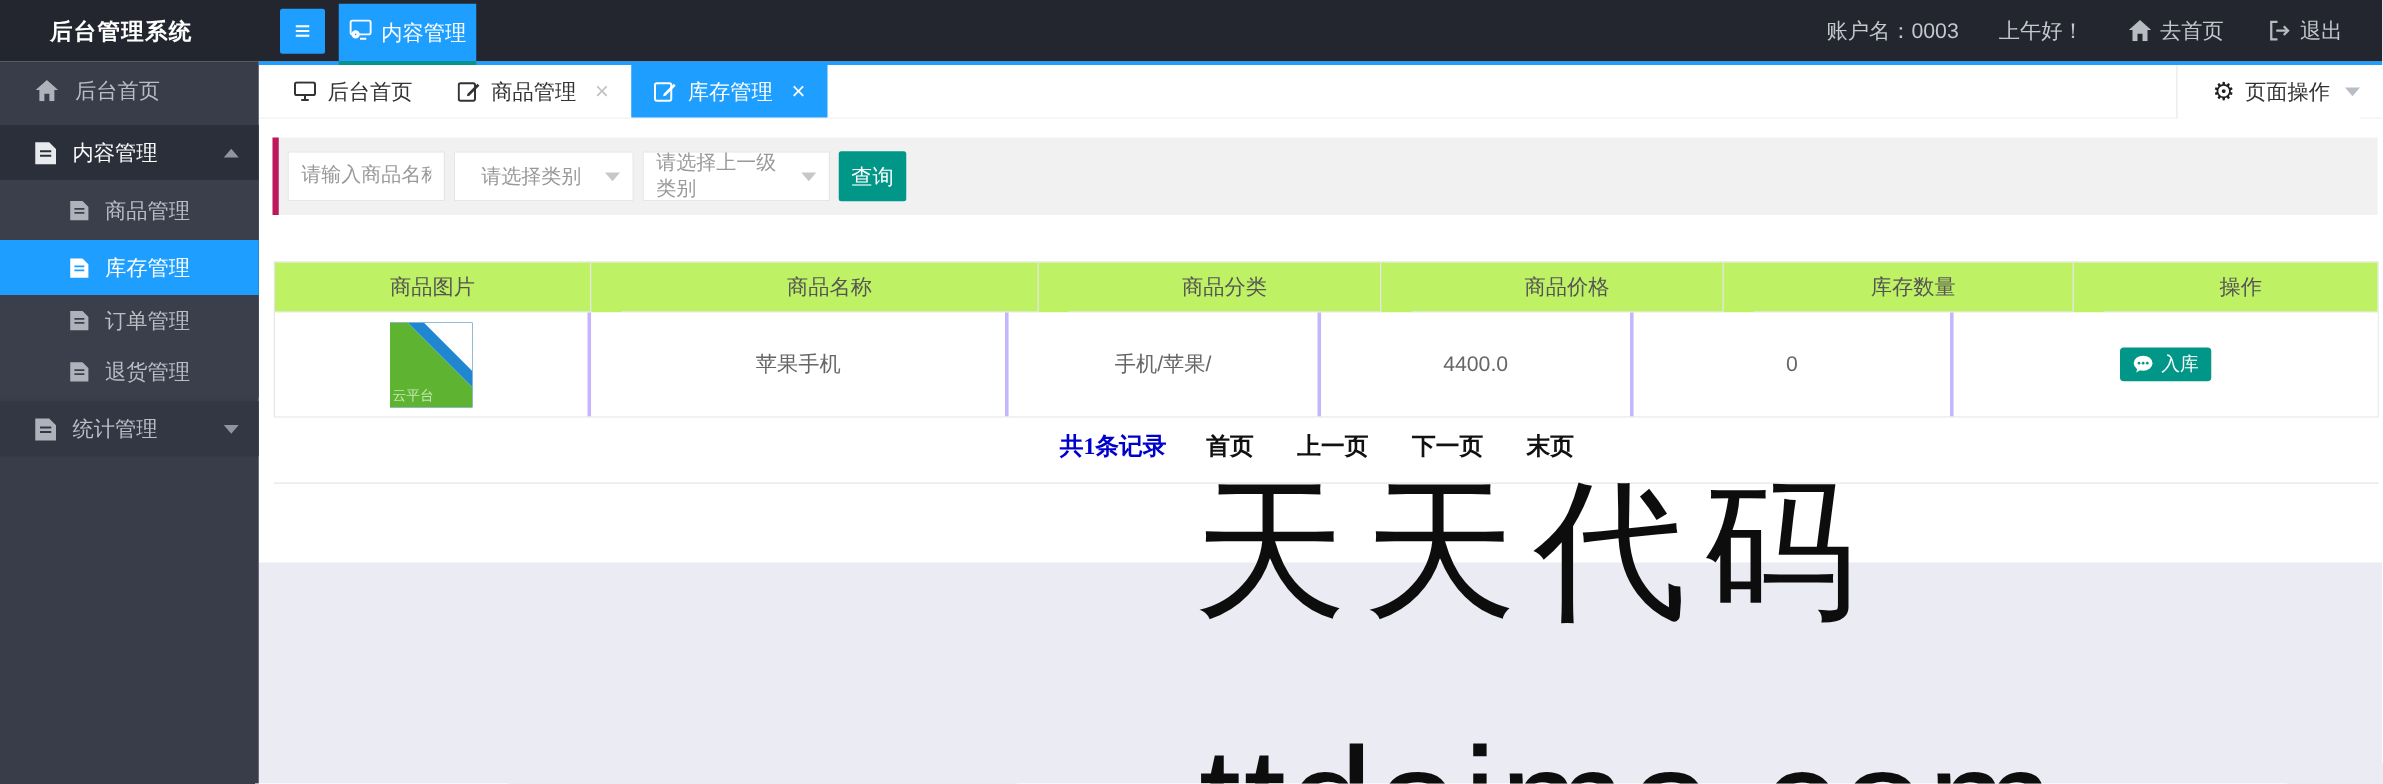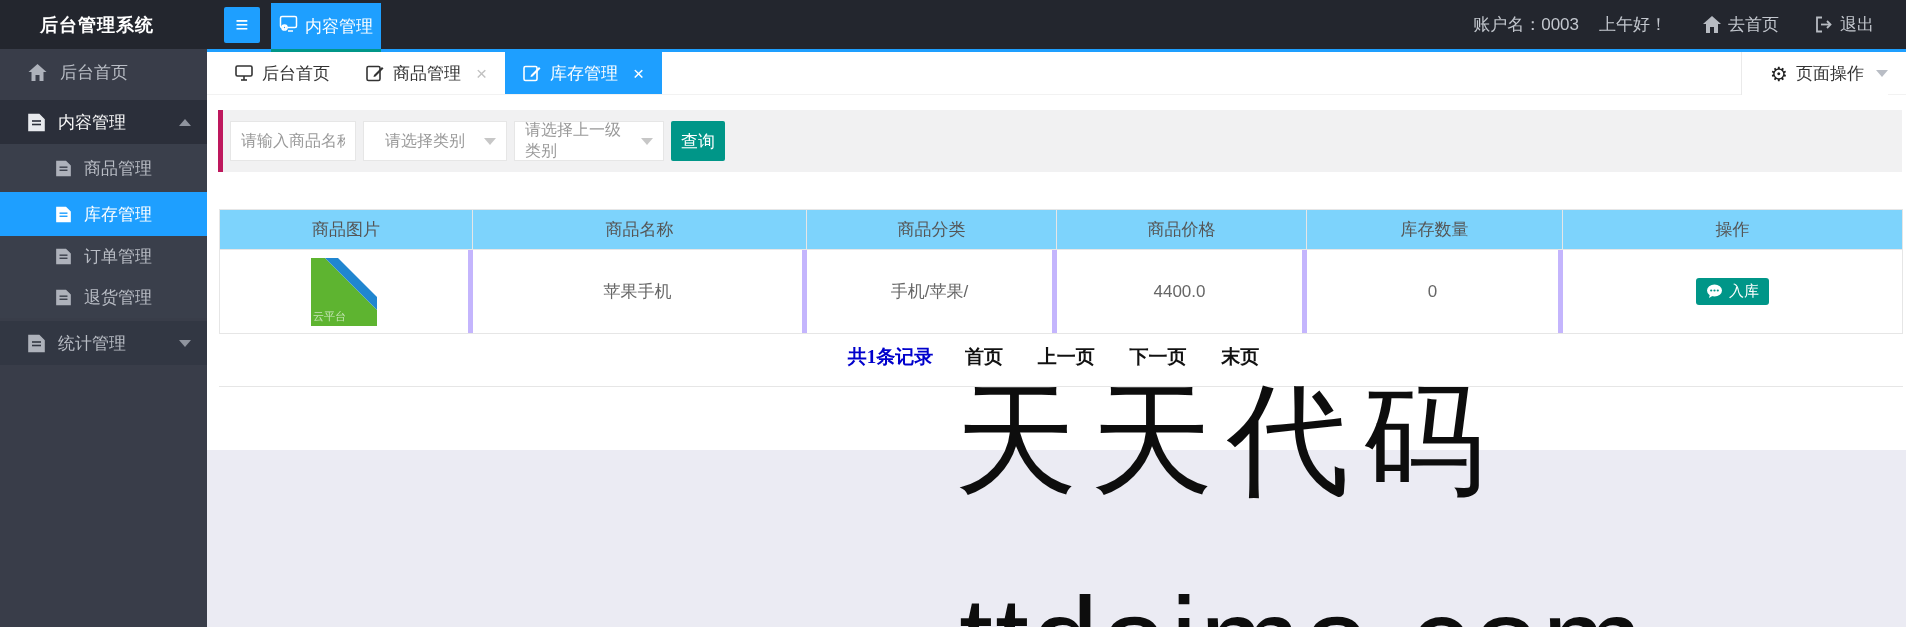--- a/index.html
+++ b/index.html
@@ -11,21 +11,21 @@
   .header { position:absolute; top:0; left:0; width:1906px; height:49px; background:#23262E; z-index:30; }
   .app-title { position:absolute; left:40px; top:0; height:49px; display:flex; align-items:center;
                color:#fff; font-size:18px; font-weight:bold; letter-spacing:1px; }
   .hamburger { position:absolute; left:224px; top:7px; width:36px; height:36px; background:#1E9FFF;
                border-radius:2px; display:flex; align-items:center; justify-content:center; cursor:pointer; }
   .hamburger span { color:#fff; font-size:22px; font-weight:bold; line-height:1; }
   .header-tab { position:absolute; left:271px; top:3px; width:110px; height:46px; background:#1E9FFF;
                 display:flex; align-items:center; justify-content:center; gap:7px; color:#fff; font-size:17px; cursor:pointer; }
   .header-right { position:absolute; right:32px; top:0; height:49px; display:flex; align-items:center; gap:36px;
                   color:#C3C7CE; font-size:17px; }
-  .header-right .acct-group { display:flex; gap:20px; }
+  .header-right .acct-group { display:flex; gap:32px; }
   .header-link { display:flex; align-items:center; gap:7px; color:#C3C7CE; cursor:pointer; }
   .header-link svg { display:block; }
 
   
   .sidebar { position:absolute; top:49px; left:0; width:207px; height:578px; background:#393D49; z-index:20; }
   .nav-item { position:relative; height:44px; display:flex; align-items:center; padding-left:28px; gap:13px;
               color:#B9BDC5; font-size:17px; cursor:pointer; }
   .nav-item.open { background:#2B2F3A; color:#FAFAFA; }
   .nav-item.stats { background:#323743; }
   .subnav { background:#3A3F4B; }
@@ -66,25 +66,25 @@
                    align-items:center; padding:0 30px 0 10px; font-size:16px; color:#999; cursor:pointer; }
   .filter-select.w1 { width:144px;justify-content:center; } .filter-select.w2 { width:150px; }
   .filter-select .caret { position:absolute; right:10px; width:0; height:0; border-left:6px solid transparent;
                           border-right:6px solid transparent; border-top:7px solid #C7C7C7; }
   .search-btn { width:54px; height:40px; background:#009688; color:#fff; border:none; border-radius:2px;
                 font-size:17px; cursor:pointer; font-family:"Liberation Sans","DejaVu Sans",sans-serif; }
 
   
   .table { position:absolute; top:160px; left:12px; width:1684px; border:1px solid #E6E6E6; }
   .trow { display:grid; grid-template-columns:253px 334px 250px 250px 256px 1fr; }
-  .thead { background:#7dd3fc; }
+  .thead { background:#bef264;gap:24px; }
   .thead .cell { height:40px; display:flex; align-items:center; justify-content:center;
                  font-size:17px; color:#555; border-right:1px solid #E6E6E6; border-bottom:1px solid #E6E6E6; }
   .tbody .cell { height:83px; display:flex; align-items:center; justify-content:center;
-                 font-size:17px; color:#666; border-right:5px solid #c4b5fd; background:#fff; }
+                 font-size:17px; color:#666; border-right:3px solid #c4b5fd; background:#fff; }
   .cell:last-child { border-right:none; }
 
   .prod-img { position:relative; width:66px; height:68px; background:#0369a1; overflow:hidden; }
   .prod-img svg { display:block; }
   .prod-img .img-label { position:absolute; left:2px; bottom:2px; color:rgba(255,255,255,0.65); font-size:11px; }
 
   .action-btn { display:flex; align-items:center; gap:6px; background:#009688; color:#ffffff; border:none;
                 border-radius:3px; height:27px; padding:0 10px; font-size:15px; cursor:pointer;
                 font-family:"Liberation Sans","DejaVu Sans",sans-serif; }
   .action-btn svg { display:block; }

